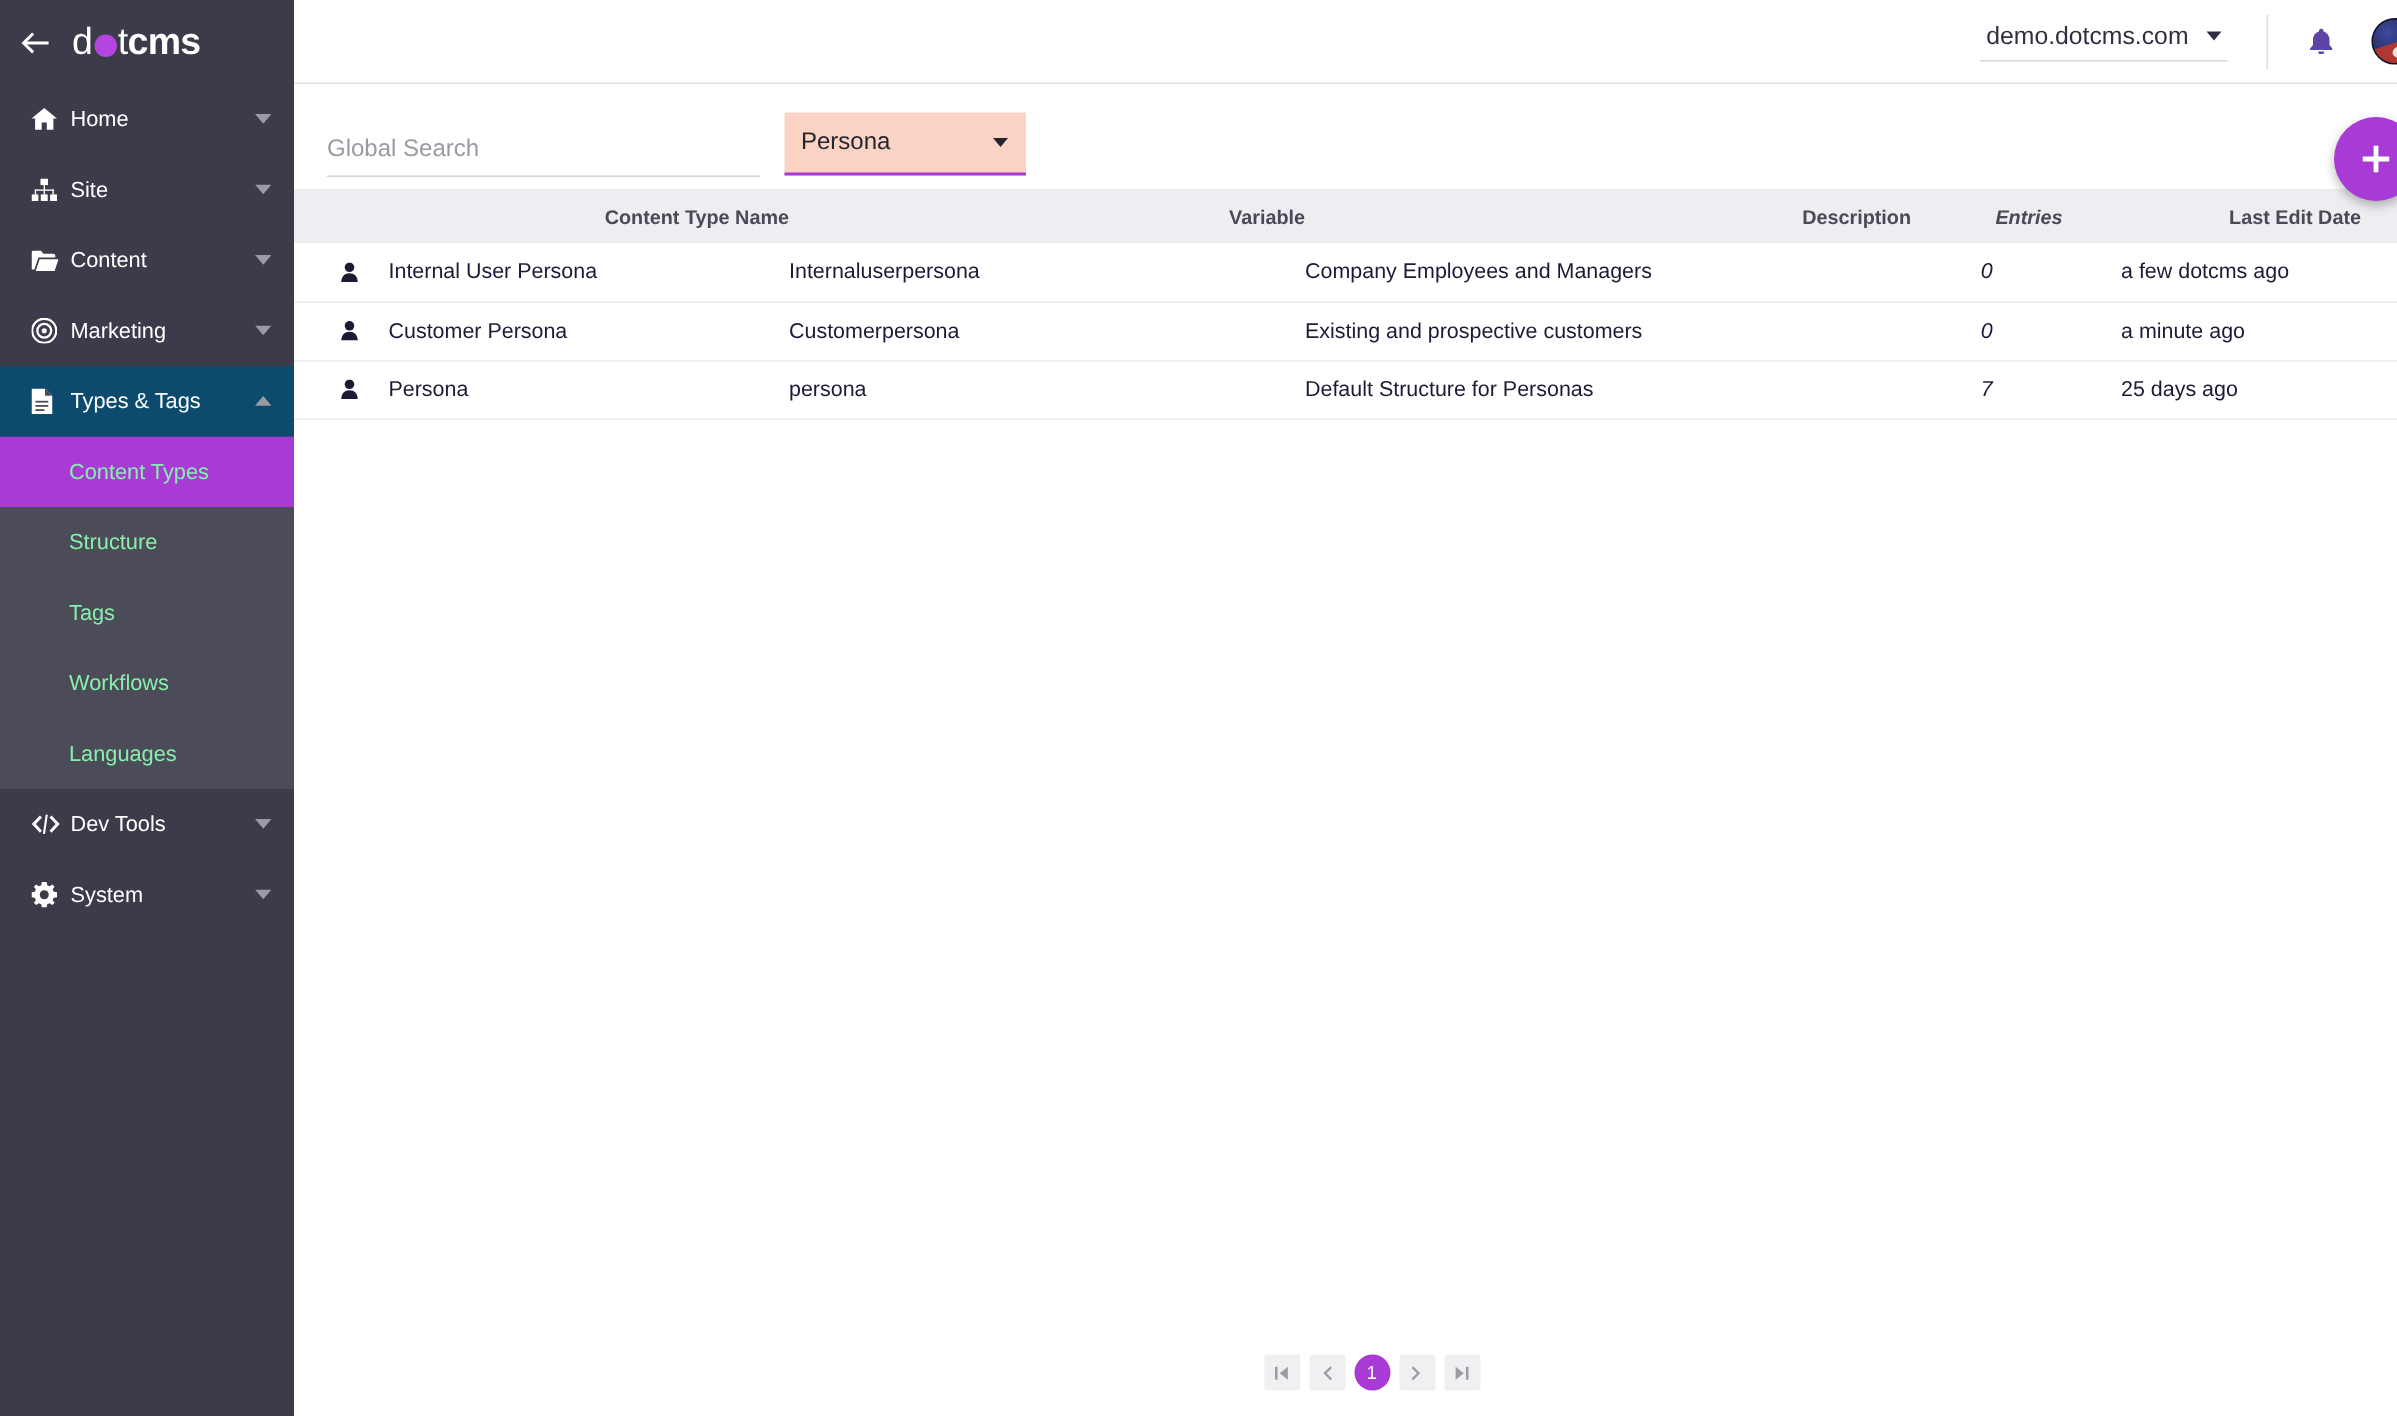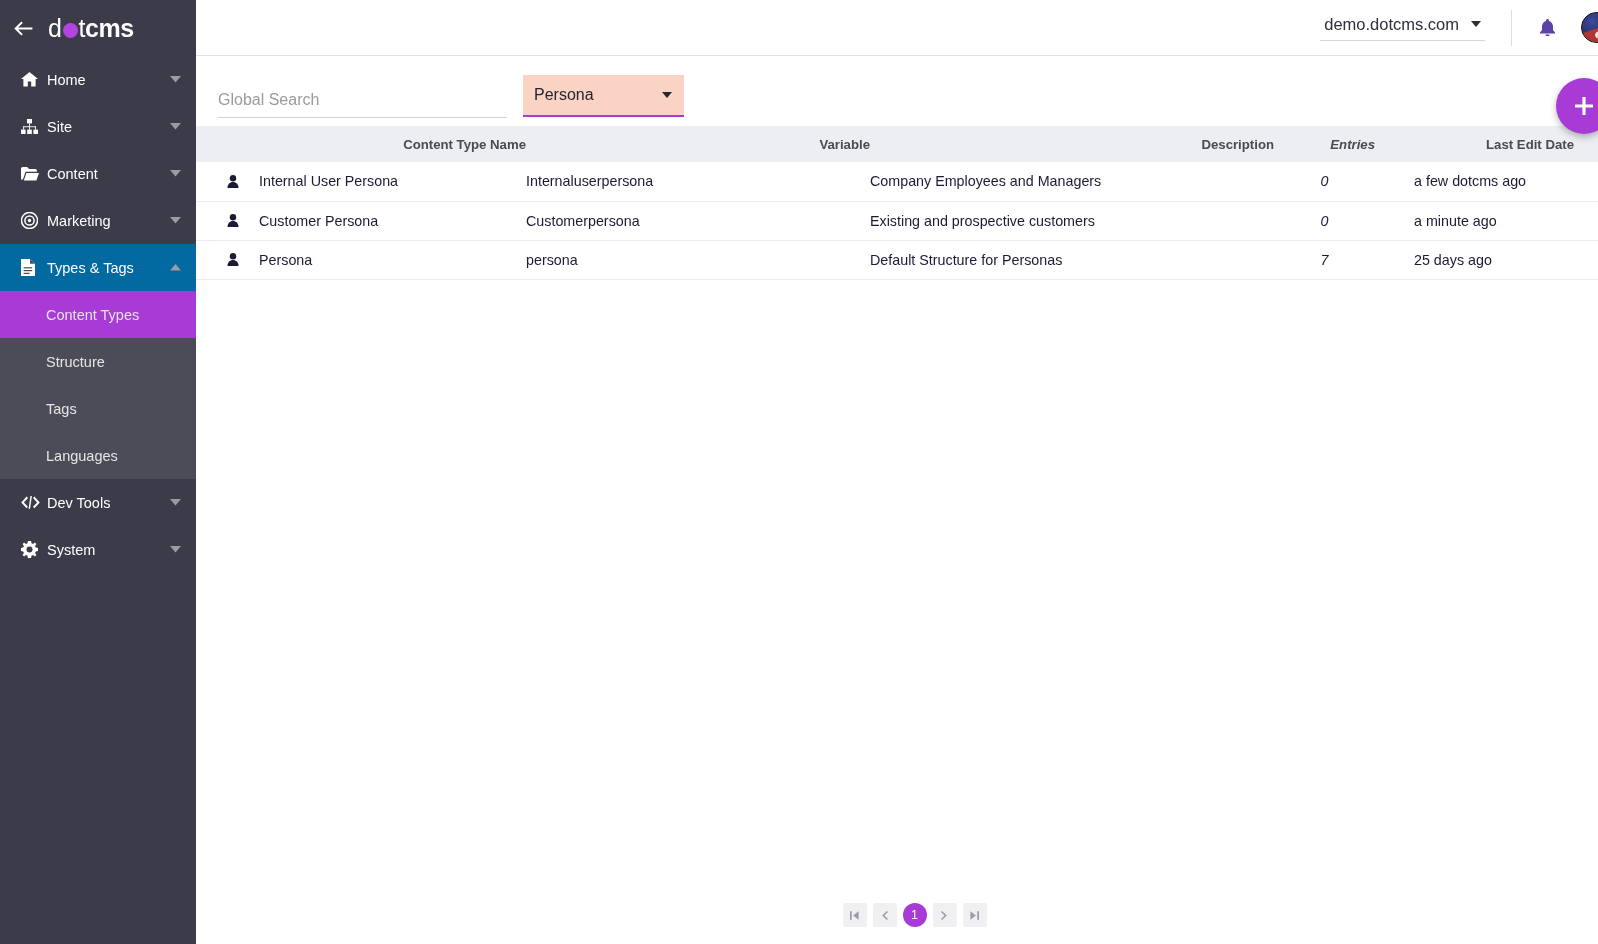--- a/index.html
+++ b/index.html
@@ -60,21 +60,21 @@
   .nav-item {
     height: 47px;
     display: flex;
     align-items: center;
     padding-left: 21px;
     color: #ffffff;
     font-size: 14.5px;
     cursor: pointer;
     position: relative;
   }
-  .nav-item.expanded { background: #0369a1; }
+  .nav-item.expanded { background: #0c4a6e; }
   .nav-ico {
     width: 26px;
     display: inline-flex;
     align-items: center;
     justify-content: flex-start;
     color: #ffffff;
   }
   .nav-ico svg { display: block; fill: #ffffff; }
   .nav-label { flex: 1; }
   .caret {
@@ -85,21 +85,21 @@
     margin-right: 8px;
   }
   .caret svg { fill: #9b9ba6; }
 
   .subnav { background: #4c4c58; }
   .sub-item {
     height: 47px;
     display: flex;
     align-items: center;
     padding-left: 46px;
-    color: #e5e5e5;
+    color: #86efac;
     font-size: 14.5px;
     cursor: pointer;
   }
   .sub-item.active { background: #a83ad6; }
 
   
   .main {
     flex: 1;
     height: 944px;
     background: #ffffff;
@@ -376,20 +376,23 @@
 
       <div class="subnav">
         <div class="sub-item active">
           <span>Content Types</span>
         </div>
         <div class="sub-item">
           <span>Structure</span>
         </div>
         <div class="sub-item">
           <span>Tags</span>
+        </div>
+        <div class="sub-item">
+          <span>Workflows</span>
         </div>
         <div class="sub-item">
           <span>Languages</span>
         </div>
       </div>
 
       <div class="nav-item">
         <span class="nav-ico">
           <svg width="19" height="13" viewBox="0 0 19 13">
             <path d="M5.6 0.6 L7 2 L2.9 6.4 L7 10.8 L5.6 12.2 L0.2 6.4 Z"></path>

